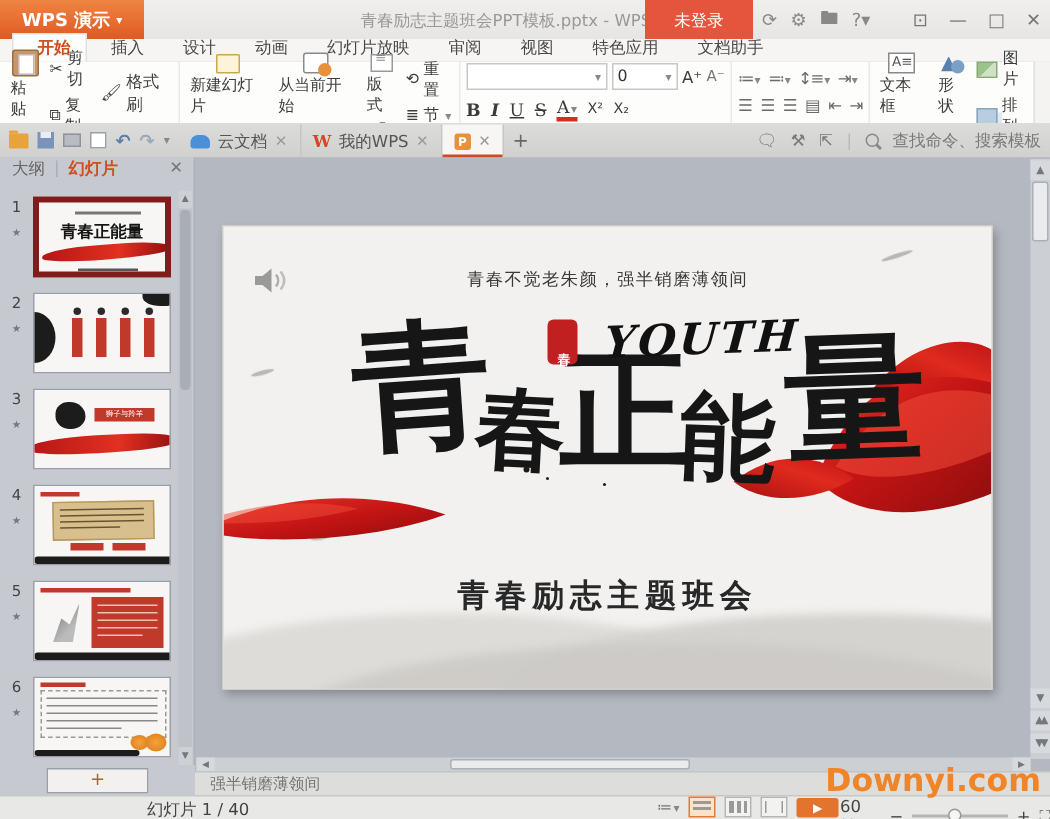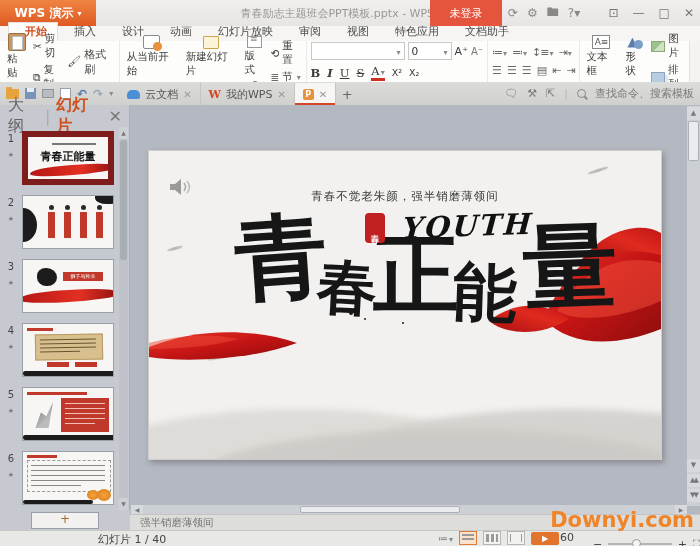--- a/index.html
+++ b/index.html
@@ -63,43 +63,43 @@
   .dtab.active::after{content:"";position:absolute;left:0;right:0;bottom:0;height:2px;background:#d24726;}
   .ic-cloud{width:13px;height:9px;background:#4a90d9;border-radius:5px 5px 2px 2px;}
   .ic-w{color:#d24726;font-weight:bold;font-size:11px;font-family:"DejaVu Serif",serif;}
   .ic-ppt{width:11px;height:11px;background:#e8913c;color:#fff;font-size:8px;font-weight:bold;text-align:center;line-height:11px;border-radius:2px;}
   .plus-tab{width:22px;height:22px;display:flex;align-items:center;justify-content:center;color:#666;font-size:13px;}
   .tab-right{position:absolute;right:6px;top:0;height:23px;display:flex;align-items:center;gap:9px;color:#7a7a78;font-size:11px;}
   .mag{width:7px;height:7px;border:1.5px solid #888;border-radius:50%;position:relative;display:inline-block;}
   .mag::after{content:"";position:absolute;left:6px;top:7px;width:4px;height:1.5px;background:#888;transform:rotate(45deg);}
   
   .sidebar{left:0;top:105px;width:130px;height:425px;background:#c6cad0;border-right:1px solid #aeb2b8;box-sizing:border-box;}
-  .sb-head{left:0;top:105px;width:130px;height:22px;display:flex;align-items:center;padding:0 8px;gap:6px;font-size:16px;color:#666;box-sizing:border-box;}
+  .sb-head{left:0;top:105px;width:130px;height:22px;display:flex;padding:0 8px;gap:6px;font-size:11px;color:#666;box-sizing:border-box;}
   .sb-head .on{color:#cf4f1e;font-weight:bold;font-family:Liberation Serif, serif;}
   .sb-head .x{margin-left:auto;color:#777;}
   .thumb-item{left:0;width:130px;height:64px;}
   .tnum{position:absolute;left:4px;top:4px;width:14px;text-align:center;font-size:10px;color:#444;}
   .tstar{position:absolute;left:4px;top:22px;width:14px;text-align:center;font-size:7px;color:#78787a;}
   .thumb{position:absolute;left:22px;top:2px;width:92px;height:54px;background:#f7f6f4;border:1px solid #9aa0a8;box-sizing:border-box;overflow:hidden;}
-  .thumb.sel{border:6px solid #7f1d1d;}
+  .thumb.sel{border:4px solid #7f1d1d;}
   .mini-ink{position:absolute;background:#1c1c1c;border-radius:40% 60% 50% 50%;}
   .mini-ribbon{position:absolute;background:linear-gradient(100deg,#b51515,#e23022 60%,#8f0f0f);border-radius:50% 40% 60% 50%/60% 50% 50% 40%;}
   .mini-line{position:absolute;height:2px;background:#c9c7c3;}
   .mini-redbar{position:absolute;width:7px;background:#c0392b;}
   .mini-dot{position:absolute;width:5px;height:5px;border-radius:50%;background:#2a2a2a;}
   .sb-scroll{left:119px;top:127px;width:9px;height:383px;background:#bfc3c9;}
   .sb-up{left:119px;top:127px;width:9px;height:12px;background:#cdd1d6;color:#777;font-size:6px;text-align:center;line-height:12px;}
   .sb-thumbbar{left:120px;top:140px;width:7px;height:120px;background:#a9aeb5;border-radius:3px;}
   .sb-down{left:119px;top:498px;width:9px;height:12px;background:#cdd1d6;color:#777;font-size:6px;text-align:center;line-height:12px;}
   .addbar{left:0;top:510px;width:130px;height:20px;background:#c6cad0;display:flex;align-items:center;justify-content:center;}
   .add-btn{width:66px;height:15px;background:#f2f1ef;border:1px solid #9aa0a8;color:#a06a2a;font-size:12px;line-height:13px;text-align:center;}
   
   .main{left:130px;top:105px;width:570px;height:425px;background:#b4b8c0;}
   .canvas{left:148px;top:150px;width:512px;height:308px;background:#f2f1ef;border:1px solid #cfcdca;box-shadow:2px 3px 6px rgba(0,0,0,.25);overflow:hidden;}
-  .quote{position:absolute;left:0;top:38px;width:100%;text-align:center;font-size:11.5px;color:#3a3a3a;letter-spacing:1px;}
+  .quote{position:absolute;left:0;top:28px;width:100%;text-align:center;font-size:11.5px;color:#3a3a3a;letter-spacing:1px;}
   .callig{position:absolute;font-family:"DejaVu Serif",serif;font-weight:bold;color:#161616;line-height:1;}
   .youth{position:absolute;font-family:"DejaVu Serif",serif;font-weight:bold;font-style:italic;color:#111;letter-spacing:2px;transform:skewX(-6deg) rotate(-2deg);}
   .seal{position:absolute;width:20px;height:30px;background:#c02020;border-radius:4px;color:#fff;writing-mode:vertical-rl;font-size:9px;text-align:center;line-height:20px;letter-spacing:1px;}
   .sub-title{position:absolute;left:0;top:232px;width:100%;text-align:center;font-weight:bold;font-size:21px;letter-spacing:4px;color:#282828;}
   .mtn{position:absolute;border-radius:50%;filter:blur(3px);}
   .feather{position:absolute;width:22px;height:3px;background:#b9b7b3;border-radius:50%;filter:blur(.4px);}
   .inkdots{position:absolute;width:4px;height:4px;border-radius:50%;background:#1a1a1a;
            box-shadow:14px 6px 0 -1px #222,30px -4px 0 -2px #111,52px 10px 0 -1px #1a1a1a,-10px 14px 0 -2px #222;}
   
   .vscroll{left:687px;top:106px;width:13px;height:400px;background:#ccd0d5;}
@@ -176,26 +176,26 @@
           <span>复制</span>
         </div>
     </div>
     <div class="smbtn">
         <span>🖌</span>
         <span>格式刷</span>
       </div>
   </div>
   <div class="rgroup">
     <div class="bigbtn dd">
+      <span class="ic ic-newslide"></span>
+      <span>新建幻灯片</span>
+    </div>
+    <div class="bigbtn dd">
       <span class="ic ic-play-screen"></span>
       <span>从当前开始</span>
-    </div>
-    <div class="bigbtn dd">
-      <span class="ic ic-newslide"></span>
-      <span>新建幻灯片</span>
     </div>
     <div class="bigbtn dd">
       <span class="ic ic-layout"></span>
       <span>版式</span>
     </div>
     <div class="col2">
       <div class="smbtn">
           <span>⟲</span>
           <span>重置</span>
         </div>
@@ -454,20 +454,21 @@
 
   <div class="callig" style="left:86px;top:60px;font-size:92px;transform:rotate(-4deg);">青</div>
   <div class="callig" style="left:168px;top:106px;font-size:60px;transform:rotate(3deg);">春</div>
   <div class="callig" style="left:224px;top:80px;font-size:86px;">正</div>
   <div class="callig" style="left:304px;top:110px;font-size:64px;transform:rotate(2deg);">能</div>
   <div class="callig" style="left:374px;top:68px;font-size:94px;transform:rotate(-2deg);">量</div>
   <div class="youth" style="left:254px;top:58px;font-size:29px;">YOUTH</div>
   <div class="seal" style="left:216px;top:62px;">青春</div>
   <div class="inkdots" style="left:200px;top:160px;"></div>
 
+  <div class="sub-title">青春励志主题班会</div>
 </div>
 
 <div class="abs vscroll"></div>
 <div class="abs vs-btn" style="top:107px;">▲</div>
 <div class="abs vs-thumb"></div>
 <div class="abs vs-btn" style="top:459px;">▼</div>
 <div class="abs vs-btn" style="top:474px;letter-spacing:-2px;">▲▲</div>
 <div class="abs vs-btn" style="top:489px;letter-spacing:-2px;">▼▼</div>
 <div class="abs hscroll"></div>
 <div class="abs hs-btn" style="left:131px;">◀</div>

